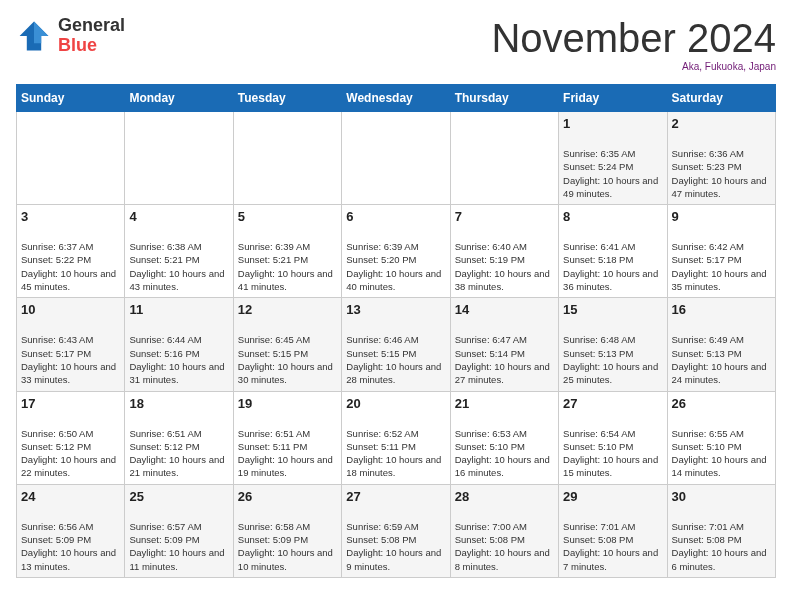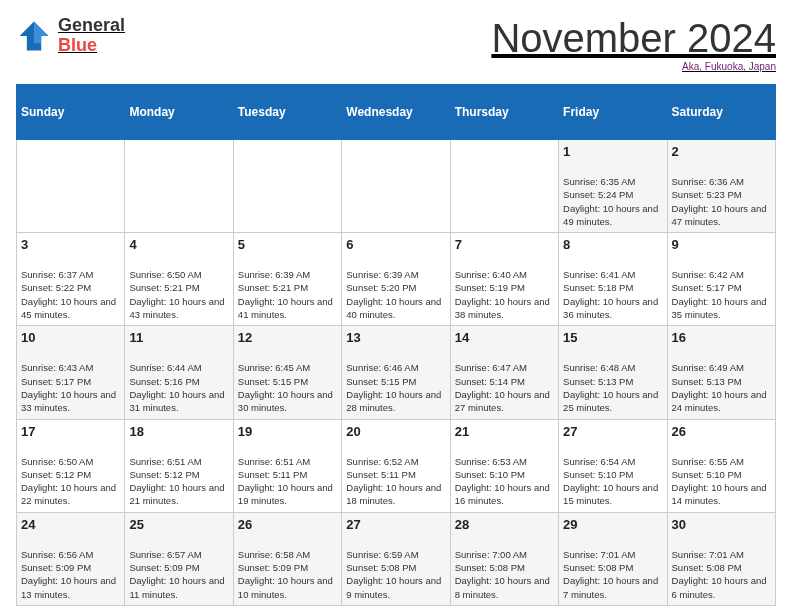--- a/index.html
+++ b/index.html
@@ -8,21 +8,20 @@
       background: #fff;
       width: 792px;
       min-height: 612px;
       padding: 16px;
     }
     .header {
       display: flex;
       justify-content: space-between;
       align-items: flex-start;
       margin-bottom: 12px;
-      text-decoration: underline;
     }
     .logo {
       display: flex;
       align-items: center;
       gap: 6px;
     }
     .logo-text {
       font-size: 18px;
       font-weight: bold;
       line-height: 1.1;
@@ -47,21 +46,21 @@
     }
     table {
       width: 100%;
       border-collapse: collapse;
       table-layout: fixed;
     }
     thead tr th {
       background-color: #1a6bb5;
       color: #fff;
       font-size: 12px;
-      padding: 20px 4px;
+      padding: 6px 4px;
       text-align: left;
       font-weight: bold;
       border: 1px solid #1a6bb5;
     }
     tbody tr td {
       border: 1px solid #ccc;
       vertical-align: top;
       padding: 4px;
       height: 90px;
       font-size: 10px;
@@ -144,21 +143,21 @@
       <tr>
         <td>
           <div class="day-number">3</div>
           <div class="day-info">Sunrise: 6:37 AM
 Sunset: 5:22 PM
 Daylight: 10 hours
 and 45 minutes.</div>
         </td>
         <td>
           <div class="day-number">4</div>
-          <div class="day-info">Sunrise: 6:50 AM
+          <div class="day-info">Sunrise: 6:38 AM
 Sunset: 5:21 PM
 Daylight: 10 hours
 and 43 minutes.</div>
         </td>
         <td>
           <div class="day-number">5</div>
           <div class="day-info">Sunrise: 6:39 AM
 Sunset: 5:21 PM
 Daylight: 10 hours
 and 41 minutes.</div>

